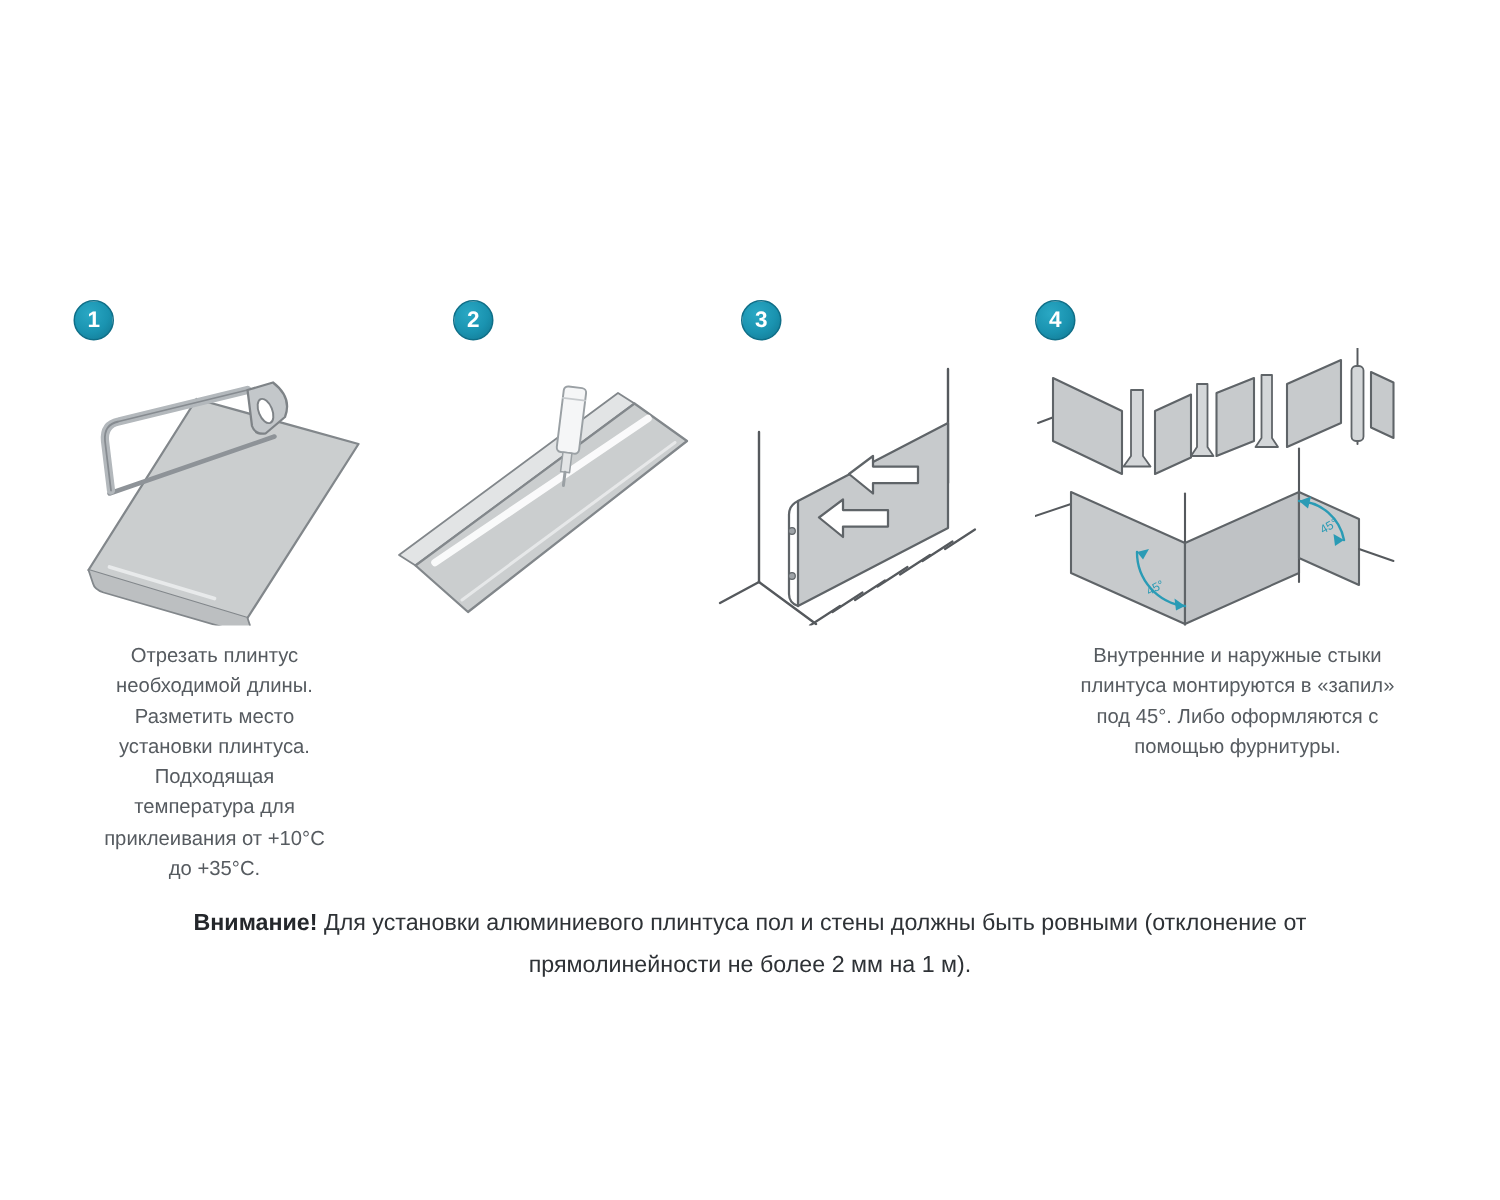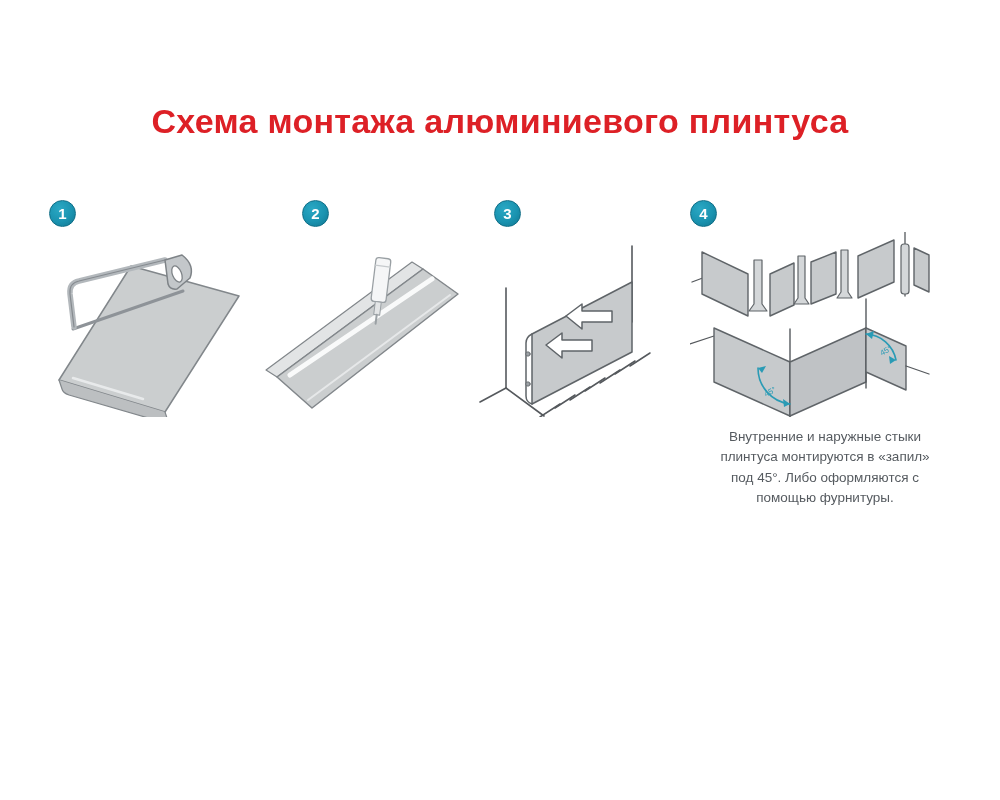--- a/index.html
+++ b/index.html
@@ -77,21 +77,20 @@
   .warning strong { font-weight: bold; color: #24272b; }
 
   
   .sketch { stroke-linejoin: round; stroke-linecap: round; }
 </style>
 </head>
 <body>
 
 <div class="page">
 
-  <h1 class="title">Схема монтажа алюминиевого плинтуса</h1>
 
   <div class="steps">
 
     <div class="step step-1">
       <div class="badge">1</div>
       <div class="illus">
         <svg width="200" height="185" viewBox="0 0 200 185">
           <g class="sketch">
 
             <g>
@@ -103,20 +102,21 @@
             <g>
               <line x1="30" y1="97" x2="140" y2="59" stroke="#8e9398" stroke-width="3"></line>
               <path d="M31,95 L27,62 q-1,-11 9,-13 L122,28" fill="none" stroke="#b3b8bc" stroke-width="5.5"></path>
               <path d="M31,95 L27,62 q-1,-11 9,-13 L122,28" fill="none" stroke="#868b90" stroke-width="1.2"></path>
               <path d="M122,28 l17,-5 q13,10 8,23 l-13,11 q-7,1 -9,-5 z" fill="#c3c7ca" stroke="#7e8387" stroke-width="1.5"></path>
               <ellipse cx="134" cy="42" rx="4.5" ry="8.5" fill="#ffffff" stroke="#7e8387" stroke-width="1.3" transform="rotate(-22 134 42)"></ellipse>
             </g>
           </g>
         </svg>
       </div>
+      <p class="caption">Отрезать плинтус необходимой длины. Разметить место установки плинтуса. Подходящая температура для приклеивания от +10°С до +35°С.</p>
     </div>
 
     <div class="step step-2">
       <div class="badge">2</div>
       <div class="illus">
         <svg width="200" height="185" viewBox="0 0 200 185">
           <g class="sketch">
 
             <g>
               <polygon points="6,138 152,30 163,37 17,145" fill="#e2e4e5" stroke="#82878b" stroke-width="1.2"></polygon>
@@ -219,14 +219,18 @@
               <text x="192" y="124" font-size="8" fill="#2a9bb5" transform="rotate(-30 192 124)">45°</text>
             </g>
           </g>
         </svg>
       </div>
       <p class="caption">Внутренние и наружные стыки плинтуса монтируются в «запил» под 45°. Либо оформляются с помощью фурнитуры.</p>
     </div>
 
   </div>
 
+  <p class="warning">
+    <strong>Внимание!</strong>
+    <span>Для установки алюминиевого плинтуса пол и стены должны быть ровными (отклонение от прямолинейности не более 2 мм на 1 м).</span>
+  </p>
 
 </div>
 
 </body></html>

